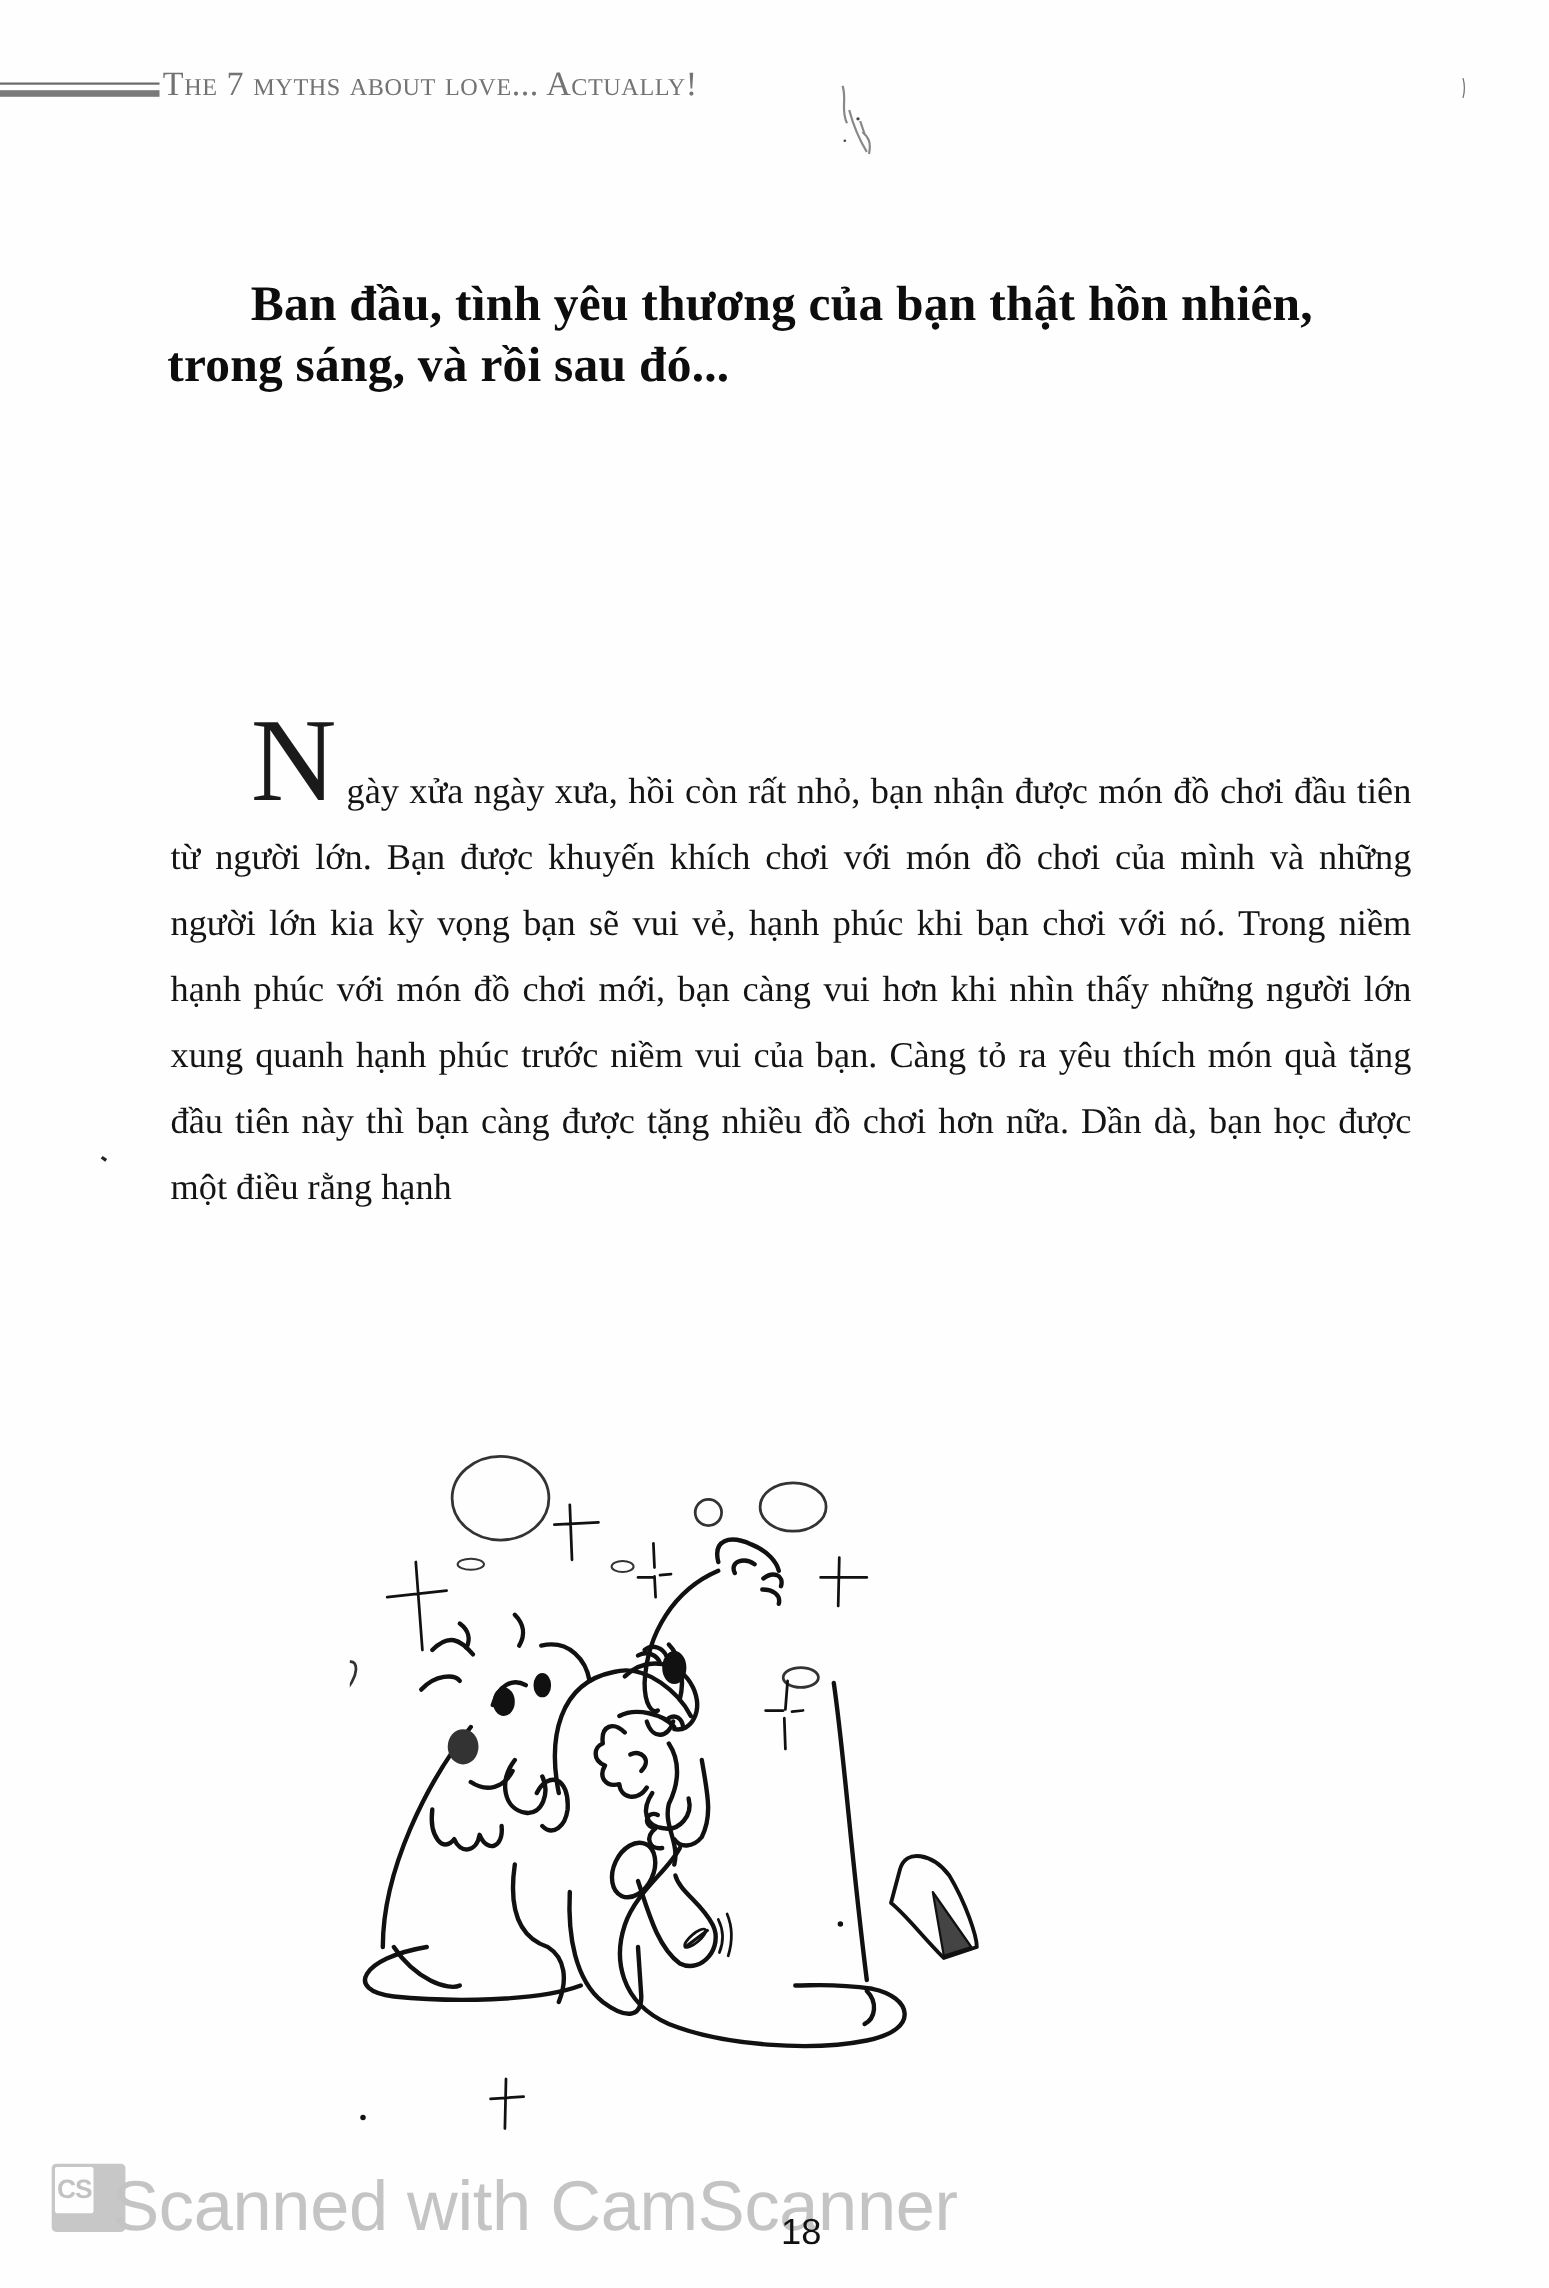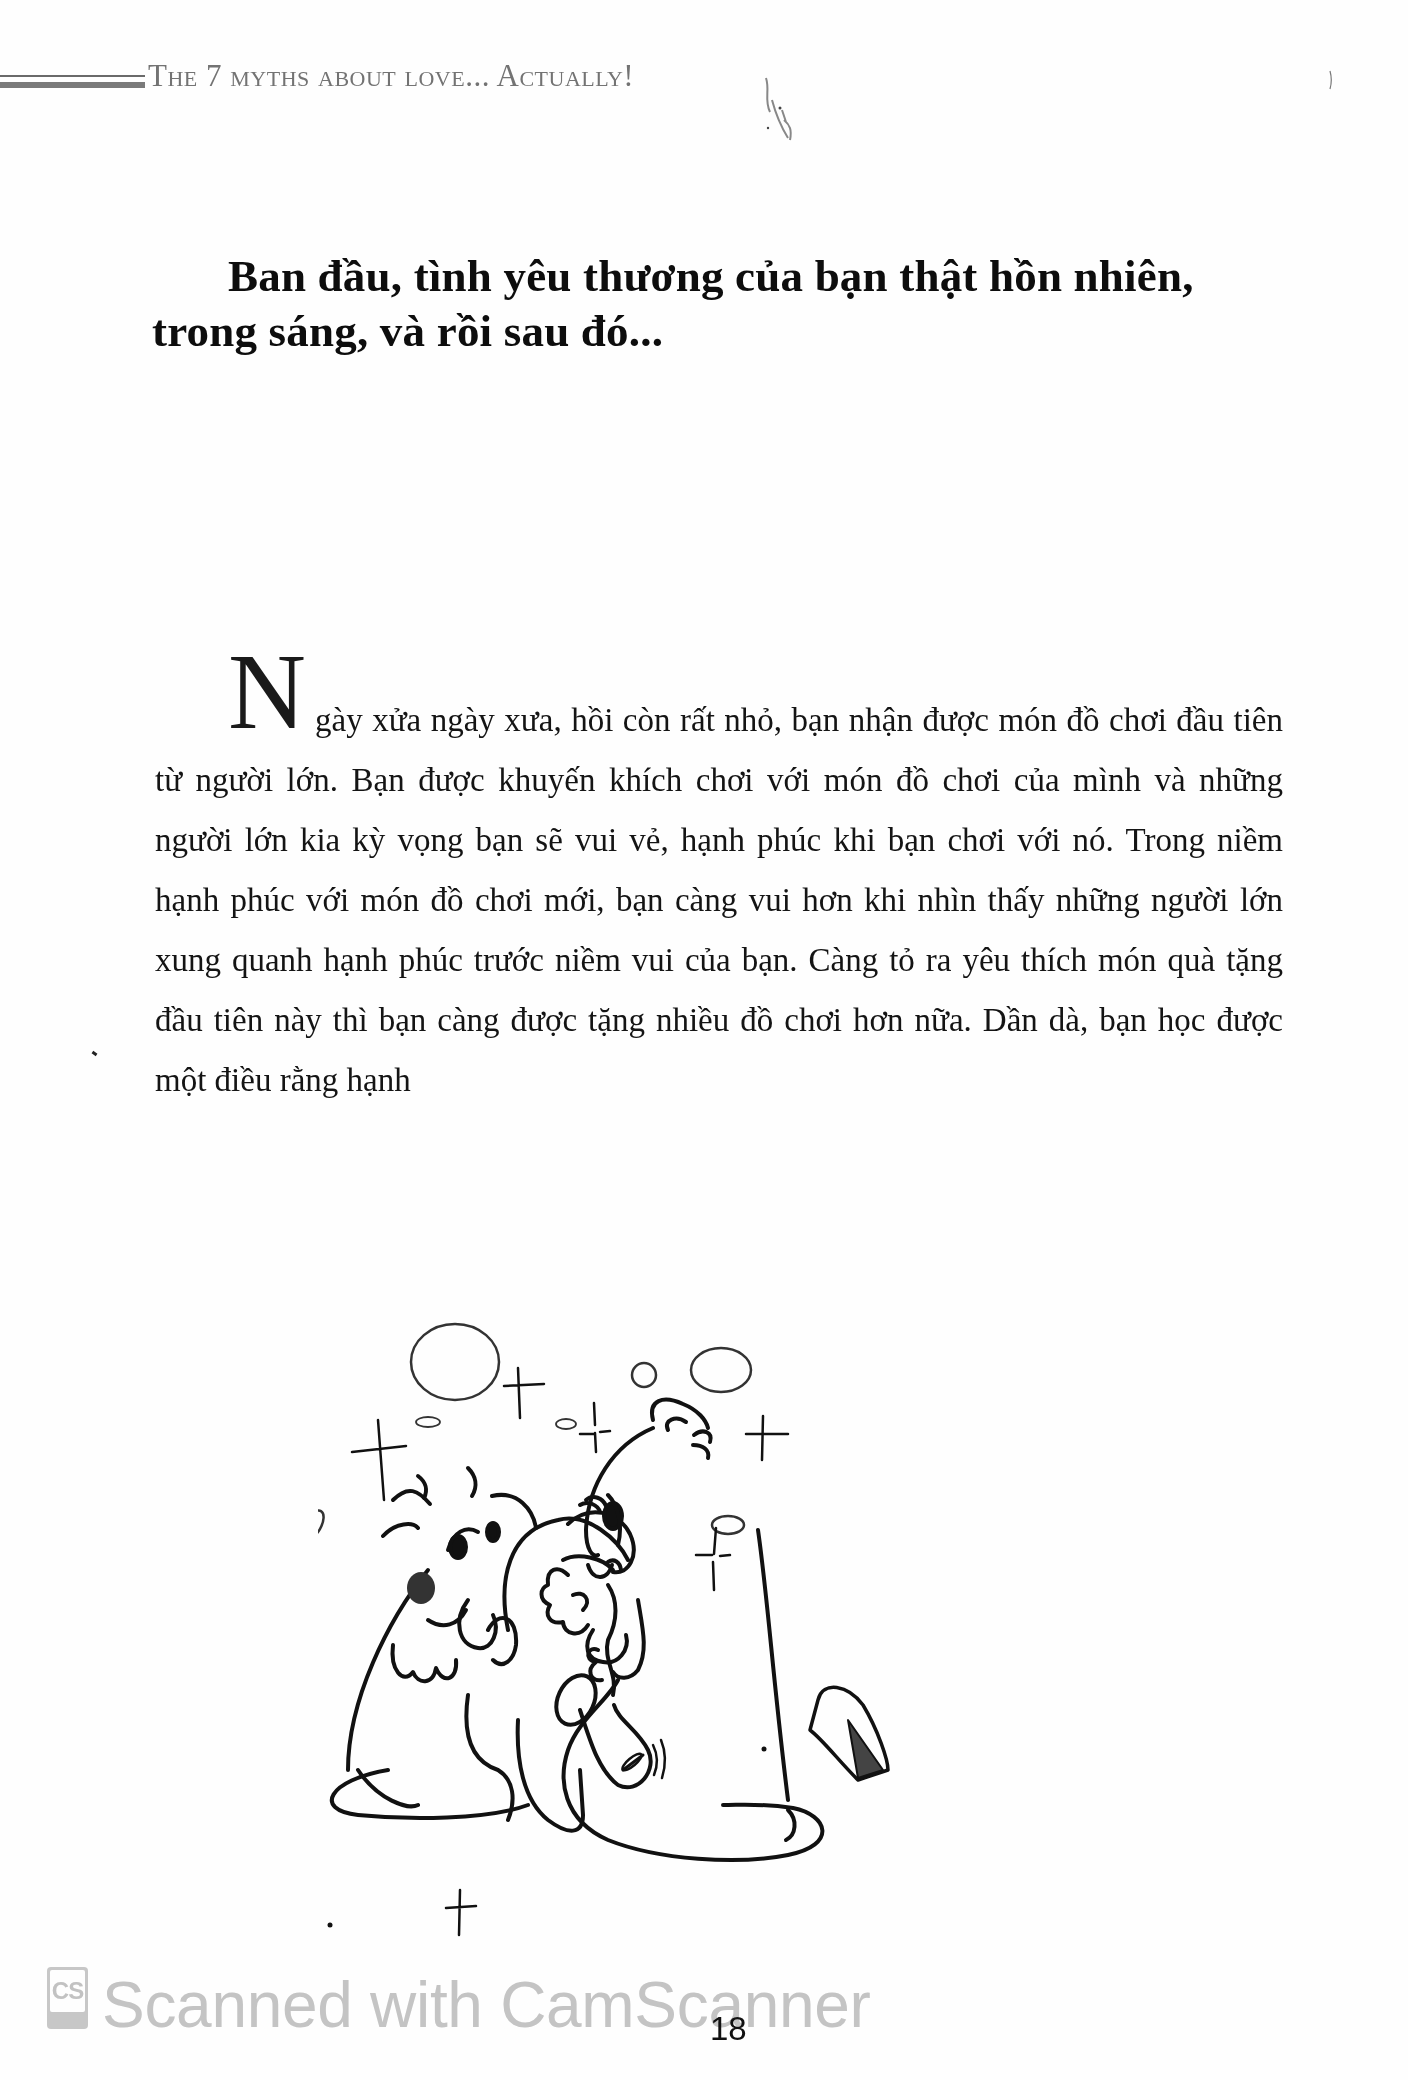--- a/index.html
+++ b/index.html
@@ -31,21 +31,21 @@
   .dropcap {
     left: 228px; top: 638px; font-size: 108px; line-height: 108px; color: #1a1a1a;
     font-weight: normal;
   }
   .speck { left: 92px; top: 1052px; width: 5px; height: 3px; background: #222; transform: rotate(35deg); }
   
   .illustration { left: 318px; top: 1300px; width: 700px; height: 680px; }
   
   .cs-logo {
     left: 47px; top: 1967px; width: 41px; height: 62px; border-radius: 4px;
-    background: #c7c7c7; overflow: hidden;
+    background: #c7c7c7; overflow: hidden; padding-left: 26px;
   }
   .cs-logo .inner {
     position: absolute; left: 3px; top: 3px; width: 35px; height: 42px;
     background: #fefefe; border-radius: 2px; font-family: "Liberation Sans", sans-serif;
     font-weight: bold; font-size: 24px; color: #c2c2c2; text-align: center; line-height: 42px;
     letter-spacing: -1px;
   }
   .cs-text {
     left: 102px; top: 1968px; font-family: "Liberation Sans", "DejaVu Sans", sans-serif;
     font-size: 64px; color: #c4c4c4; white-space: nowrap; letter-spacing: -0.3px;

